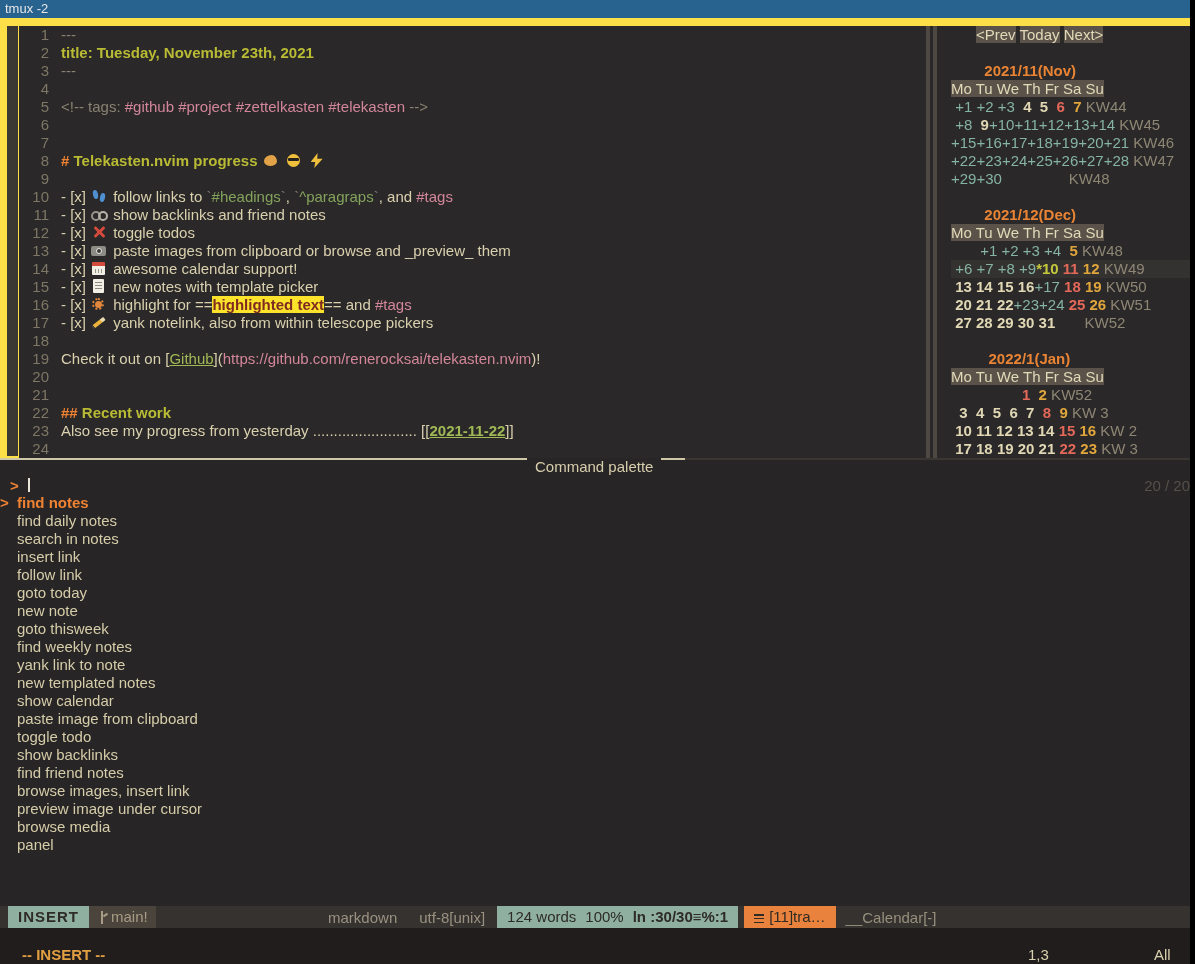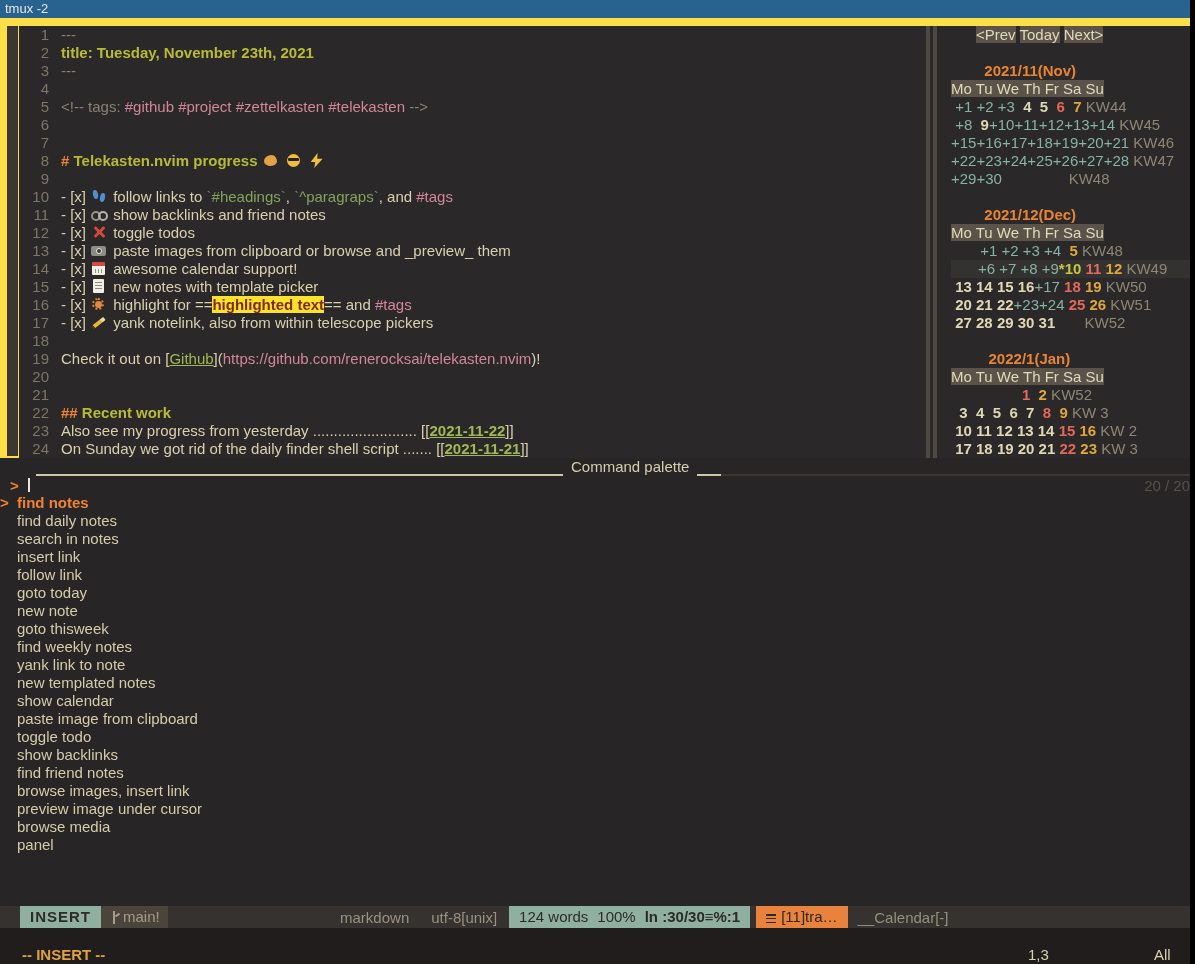--- a/index.html
+++ b/index.html
@@ -25,42 +25,42 @@
   .c-hl{background:#fce32b;color:#7f2a20;font-weight:bold}
   
   .vsep{position:absolute;top:0;bottom:0;width:4px;background:#4d4841;}
   .vsep.s1{left:907px}.vsep.s2{left:914px}
   
   .calpane{position:absolute;left:921px;right:0;top:0;bottom:0;background:#2a2828;padding-left:11px;}
   .cal-row{height:18px;line-height:18px;white-space:pre;color:#e0d7b4;}
   .cal-title{color:#ea8435;font-weight:bold;}
   .cal-head{background:#5b5349;color:#e2d9b8;}
   .cal-btn{background:#5b5349;color:#e2d9b8;}
-  .cal-cursor{background:#343230;text-align:center;}
+  .cal-cursor{background:#343230;}
   .d-note{color:#85b3a4}
   .d-plain{color:#e0d7b4;font-weight:bold}
   .d-sat{color:#e4685a;font-weight:bold}
   .d-sun{color:#e0a63c;font-weight:bold}
   .d-today{color:#c4c93c;font-weight:bold}
   .kw{color:#8e8674}
   
   .palette{position:absolute;left:0;right:0;top:440px;height:448px;background:#272525;}
-  .pal-border{display:flex;align-items:flex-end;height:18px;margin-left:36px;}
+  .pal-border{display:flex;align-items:flex-start;height:18px;}
   .bseg{height:2px;background:#cfc7a5;}
   .b1{width:527px}.b2{width:24px}.b3{flex:1;background:#3a3733;}
   .pal-title{color:#d7cead;padding:0 8px;line-height:18px;}
   .pal-prompt{display:flex;align-items:center;height:18px;padding-left:10px;}
   .pal-caret{color:#ef8233;font-weight:bold;width:17px;display:inline-block;white-space:pre;}
   .cursor{display:inline-block;width:2px;height:14px;background:#e8e4d8;margin-left:1px;}
   .pal-counter{margin-left:auto;color:#55504a;}
   .pal-row{height:18px;line-height:18px;padding-left:0;color:#d5cca9;white-space:pre;}
   .pal-row.sel .pal-label{color:#ef8233;font-weight:bold;}
   
   .statusline{position:absolute;left:0;right:0;top:888px;height:22px;background:#353230;
-              display:flex;align-items:center;padding-left:20px;}
+              display:flex;align-items:center;padding-left:8px;}
   .seg{height:22px;line-height:22px;padding:0 10px;white-space:pre;}
   .seg-mode{background:#8fb0a0;color:#2e2b27;font-weight:bold;letter-spacing:1px;}
   .seg-branch{background:#4a443c;color:#a89c84;padding:0 8px;}
   .sl-file{color:#d9d0ae;margin-left:12px;white-space:pre;margin-top:33px;}
   .sl-dim{color:#9a9180;white-space:pre;}
   .ft{margin-left:24px}.enc{margin-left:22px}
   .seg-info{background:#8fb0a0;color:#2e2b27;margin-left:12px;}
   .seg-info .gap{margin-left:9px;}
   .seg-info b{font-weight:bold;}
   .seg-tabs{background:#e8823c;color:#2e2a24;margin-left:6px;}
@@ -200,21 +200,20 @@
           <div class="line">
             <span class="lnum">22</span>
             <span class="ltext"><span class="c-orange">## </span><span class="c-green">Recent work</span></span>
           </div>
           <div class="line">
             <span class="lnum">23</span>
             <span class="ltext"><span class="c-fg">Also see my progress from yesterday ......................... [[</span><span class="c-linkb">2021-11-22</span><span class="c-fg">]]</span></span>
           </div>
           <div class="line">
             <span class="lnum">24</span>
-            <span class="ltext"><span class="c-fg">On Sunday we got rid of the daily finder shell script ....... [[</span><span class="c-linkb">2021-11-21</span><span class="c-fg">]]</span></span>
           </div>
         </div>
       <div class="vsep s1"></div>
       <div class="vsep s2"></div>
       <div class="calpane">
         <div id="cal-body">
             <div class="cal-row">      <span class="cal-btn">&lt;Prev</span> <span class="cal-btn">Today</span> <span class="cal-btn">Next&gt;</span></div>
             <div class="cal-row"></div>
             <div class="cal-row cal-title">        2021/11(Nov)</div>
             <div class="cal-row"><span class="cal-head">Mo Tu We Th Fr Sa Su</span></div>

